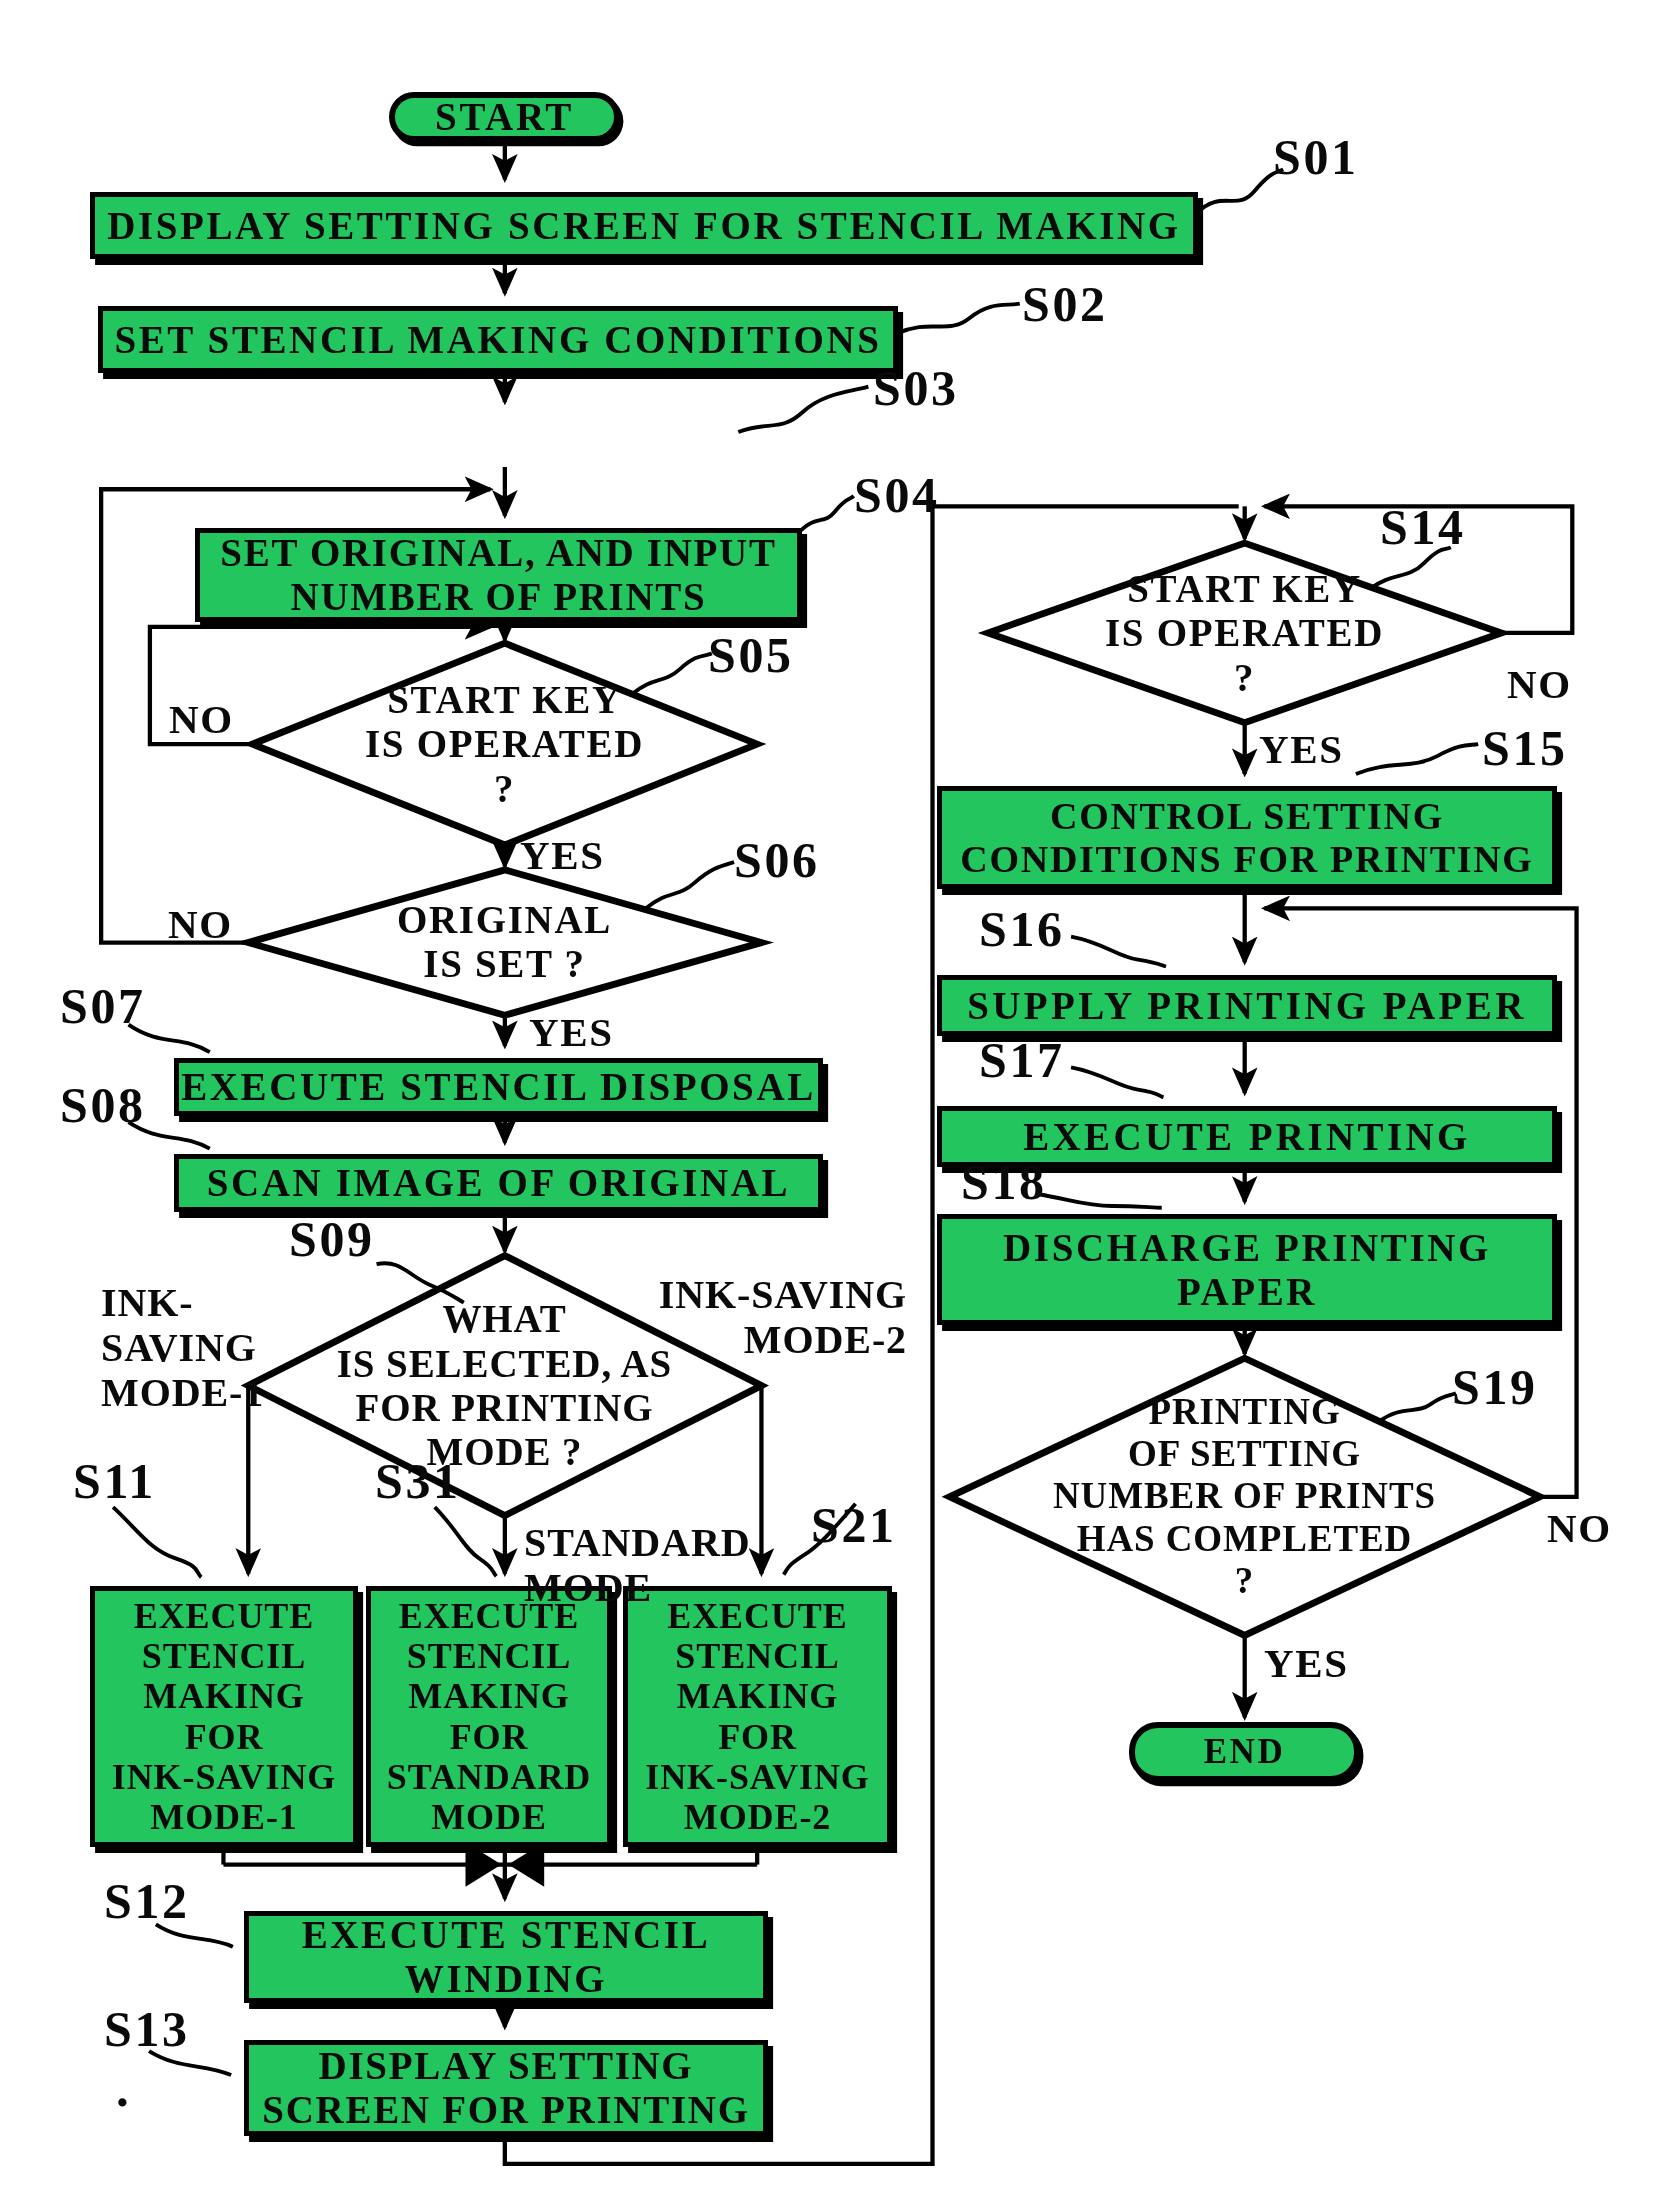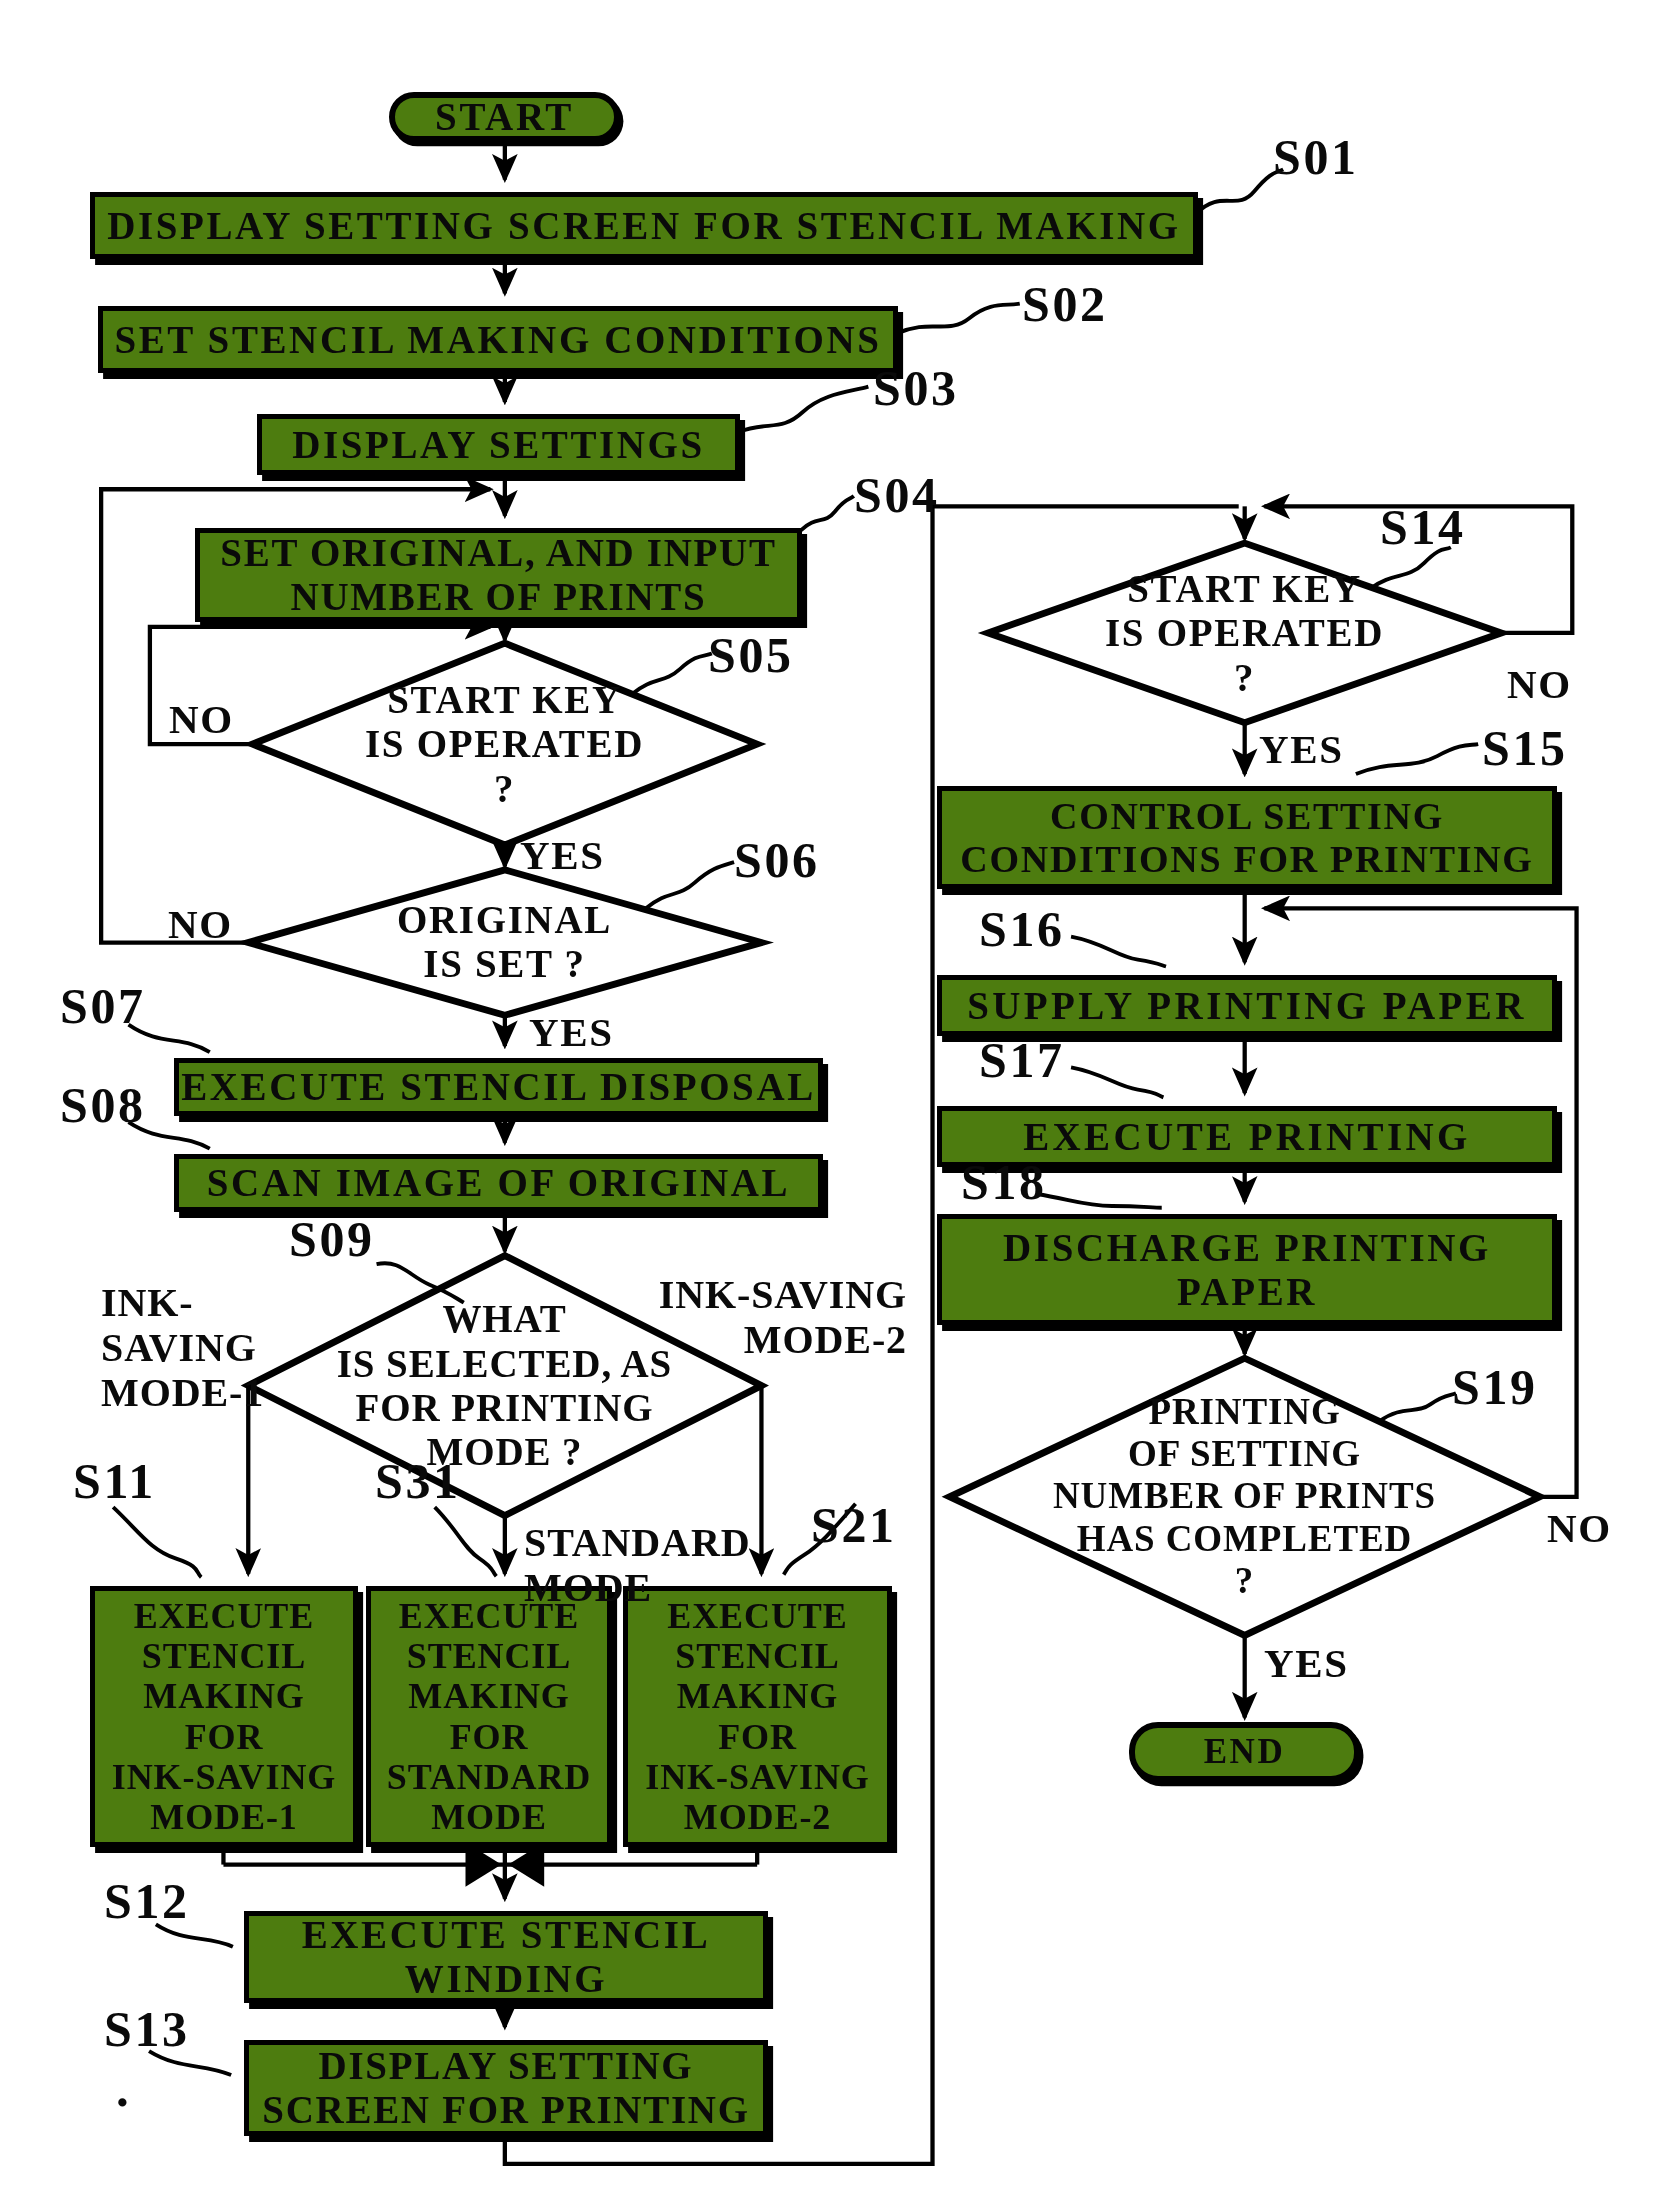--- a/index.html
+++ b/index.html
@@ -1,20 +1,20 @@
 <!DOCTYPE html>
 <html style="font-size:13.7px"><head>
 <meta charset="utf-8">
 <style>
   html,body{margin:0;padding:0;background:#fff;}
   .page{position:relative;width:1670px;height:2205px;background:#fff;
         font-family:"Liberation Serif","DejaVu Serif",serif;color:#0a0a0a;overflow:hidden;}
   .wires{position:absolute;left:0;top:0;z-index:1;}
   .node{position:absolute;z-index:2;display:flex;align-items:center;justify-content:center;
-        text-align:center;font-weight:bold;box-sizing:border-box;background:#4d7c0f;
+        text-align:center;font-weight:bold;box-sizing:border-box;background:#22c55e;
         white-space:pre-line;line-height:1.12;}
   .process{border:5.1px solid #000;box-shadow:5.1px 6px 0 #000;margin-top:8px;}
   .terminal{border:6px solid #000;border-radius:29px;box-shadow:3.4px 4.3px 0 #000;}
   .dtext{position:absolute;z-index:3;display:flex;align-items:center;justify-content:center;
          text-align:center;font-weight:bold;white-space:pre-line;line-height:1.14;background:transparent;}
   .step{position:absolute;z-index:3;font-weight:bold;font-size:50px;letter-spacing:2.6px;}
   .yn{position:absolute;z-index:3;font-weight:bold;font-size:41px;letter-spacing:1.7px;}
   .branch{position:absolute;z-index:3;font-weight:bold;font-size:40px;letter-spacing:0.9px;
           white-space:pre-line;line-height:1.12;}
   .title{position:absolute;z-index:3;left:633px;top:1.7px;width:402px;text-align:center;
@@ -108,21 +108,20 @@
       <path d="M1212,1396 C1250,1402 1268,1410 1300,1410 S1346,1412 1358,1412"></path>
       <path d="M1612,1662 C1640,1642 1655,1654 1672,1642 S1695,1632 1702,1629"></path>
     </g>
   </svg>
 
   <div class="node terminal" style="left:389px;top:92px;width:231px;height:50px;font-size:39px;letter-spacing:2.6px;">START</div>
   <div class="node terminal" style="left:1129px;top:1722px;width:231px;height:60px;font-size:35px;letter-spacing:2.6px;text-align:center;">END</div>
 
   <div class="node process" style="left:90px;top:184px;width:1108px;height:67px;font-size:39px;letter-spacing:2.6px;">DISPLAY SETTING SCREEN FOR STENCIL MAKING</div>
   <div class="node process" style="left:98px;top:298px;width:800px;height:67px;font-size:39px;letter-spacing:2.6px;">SET STENCIL MAKING CONDITIONS</div>
-  <div class="node process" style="left:257px;top:406px;width:483px;height:61px;font-size:39px;letter-spacing:2.6px;">DISPLAY SETTINGS</div>
   <div class="node process" style="left:195px;top:520px;width:607px;height:94px;font-size:39px;letter-spacing:1.7px;">SET ORIGINAL, AND INPUT
 NUMBER OF PRINTS</div>
   <div class="node process" style="left:174px;top:1050px;width:649px;height:58px;font-size:39px;letter-spacing:2.6px;">EXECUTE STENCIL DISPOSAL</div>
   <div class="node process" style="left:174px;top:1146px;width:649px;height:58px;font-size:39px;letter-spacing:2.6px;">SCAN IMAGE OF ORIGINAL</div>
   <div class="node process" style="left:90px;top:1578px;width:268px;height:261px;font-size:36px;letter-spacing:0.9px;">EXECUTE
 STENCIL
 MAKING
 FOR
 INK-SAVING
 MODE-1</div>

